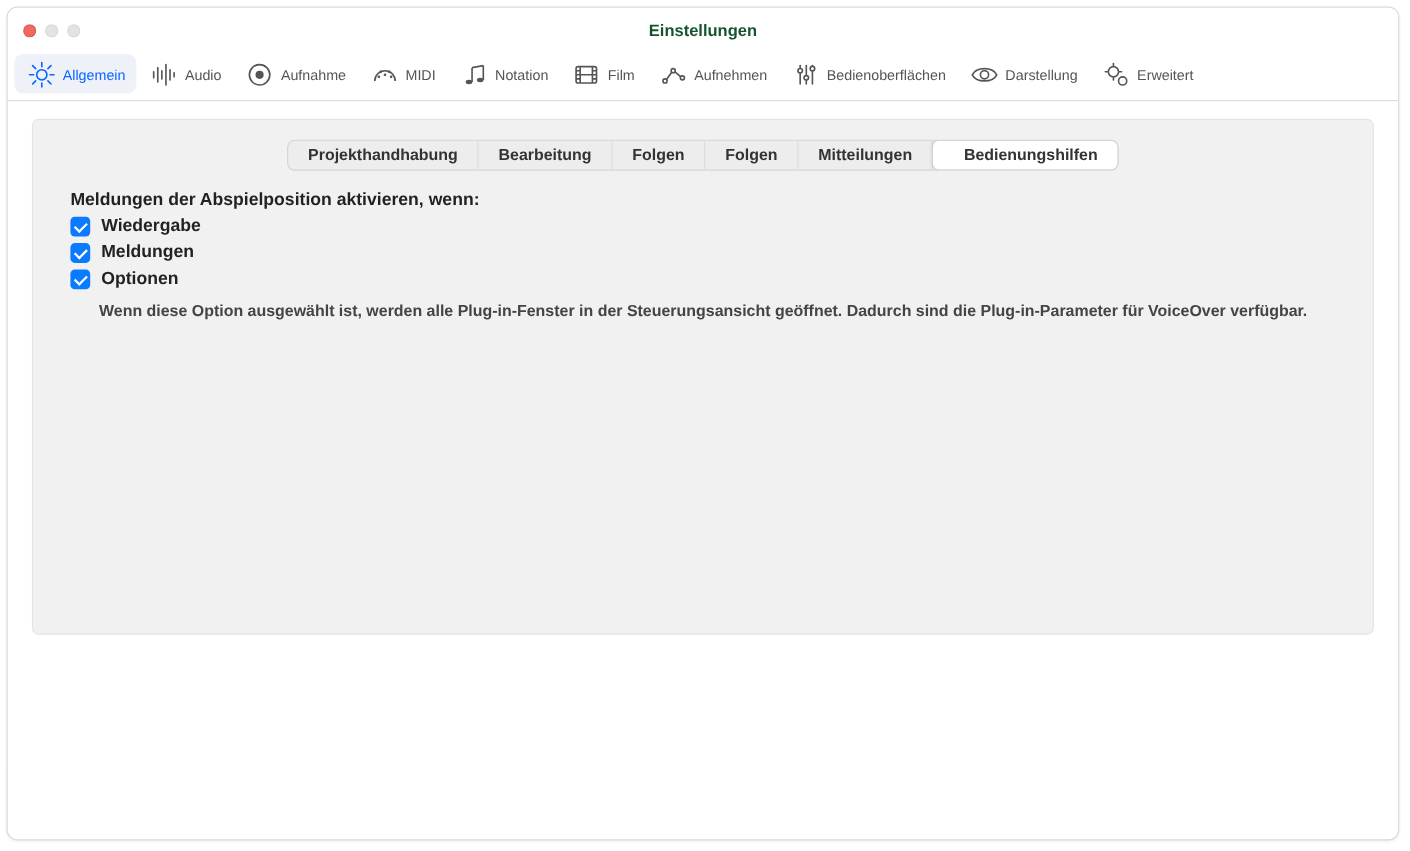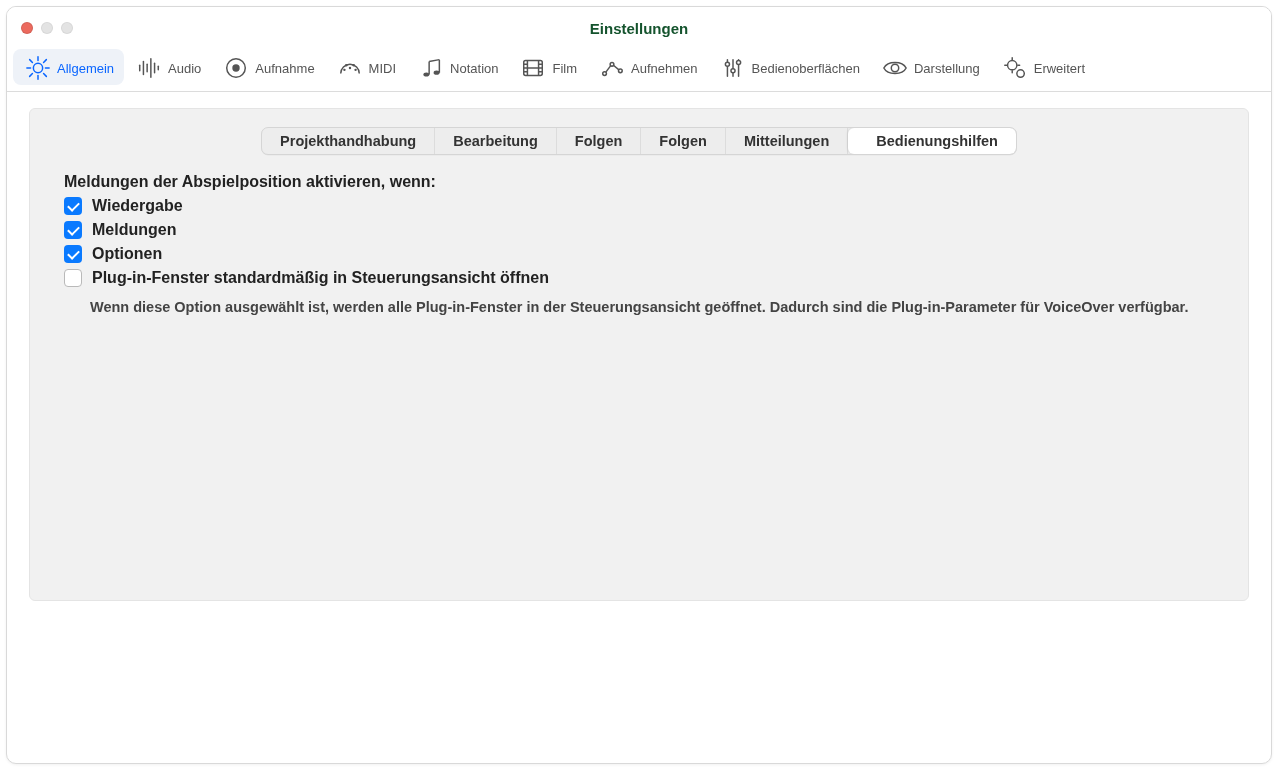--- a/index.html
+++ b/index.html
@@ -326,24 +326,20 @@
         <div class="check-row">
           <span class="checkbox checked"></span>
           <span class="check-label">Meldungen</span>
         </div>
         <div class="check-row">
           <span class="checkbox checked"></span>
           <span class="check-label">Optionen</span>
         </div>
 
 
-        <div class="check-row">
-          <span class="checkbox unchecked"></span>
-          <span class="check-label">Plug-in-Fenster standardmäßig in Steuerungsansicht öffnen</span>
-        </div>
 
         <div class="desc">Wenn diese Option ausgewählt ist, werden alle Plug-in-Fenster in der Steuerungsansicht geöffnet. Dadurch sind die Plug-in-Parameter für VoiceOver verfügbar.</div>
       </div>
 
     </div>
   </div>
 
 </div>
 
 </body></html>

